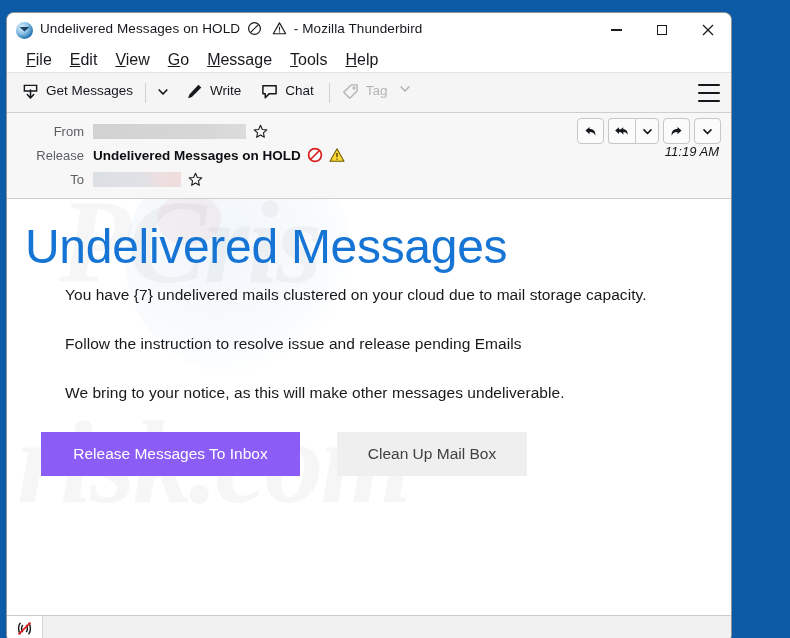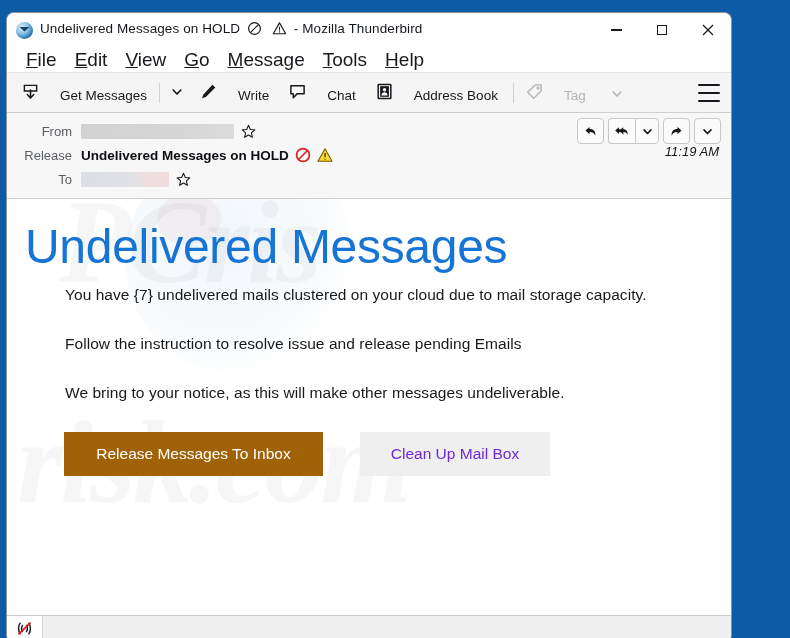--- a/index.html
+++ b/index.html
@@ -55,36 +55,36 @@
   .wmax { display:block; width:10px; height:10px; border:1.4px solid #1b1b1b; }
 
   
   #menubar {
     height: 25px; min-height: 25px;
     background: #ffffff;
     display: flex; align-items: center; padding-left: 10px;
     border-bottom: none;
   }
   .menu-item {
-    font-size: 19px; color: #17191c; padding: 2px 9px; cursor: default;
+    font-size: 16px; color: #17191c; padding: 2px 9px; cursor: default;
     white-space: nowrap;
   }
   .menu-item u { text-decoration: underline; text-underline-offset: 1px; }
 
   
   #toolbar {
     height: 41px; min-height: 41px;
     background: #f5f5f5;
     border-top: 1px solid #e2e2e2;
     border-bottom: 1px solid #cfcfcf;
     display: flex; align-items: center; padding: 0 8px;
     position: relative;
   }
   .tb-btn {
-    display: flex; align-items: flex-end; gap: 21px;
+    display: flex; align-items: flex-start; gap: 7px;
     padding: 4px 7px; border-radius: 3px; cursor: pointer;
     font-size: 13.5px; color: #15181c; white-space: nowrap;
   }
   .tb-btn.disabled { color: #b5b5b5; }
   .tb-sep { width: 1px; height: 20px; background: #d2d2d2; margin: 0 5px; }
   .tb-caret { padding: 4px 6px; cursor: pointer; display:flex; align-items:center;}
   #hamburger {
     position: absolute; right: 11px; top: 50%; transform: translateY(-50%);
     width: 22px; height: 18px; display: flex; flex-direction: column;
     justify-content: space-between; cursor: pointer;
@@ -92,21 +92,21 @@
   #hamburger span { display: block; height: 2px; background: #15181c; border-radius: 1px; }
 
   
   #msg-header {
     background: #f7f7f7;
     border-bottom: 1px solid #cfcfcf;
     padding: 6px 0 7px 0;
     position: relative;
     min-height: 78px;
   }
-  .hdr-row { display: flex; align-items: center; height: 24px; padding: 0 8px; }
+  .hdr-row { display: flex; align-items: center; height: 24px; padding: 0 20px; }
   .hdr-label {
     width: 66px; text-align: right; padding-right: 9px;
     font-size: 13px; color: #5b5e62; flex: 0 0 auto;
   }
   .redact { height: 15px; border-radius: 1px; }
   .redact.from { width: 153px; background: linear-gradient(90deg,#d2d2d2 0%,#d6d6d6 70%,#dcdcdc 100%); }
   .redact.to   { width: 88px; background: linear-gradient(90deg,#dcdfe4 0%,#dfe1e5 55%,#eddfe0 75%,#f0dcdc 100%); }
   .star { margin-left: 7px; cursor: pointer; display:flex; align-items:center;}
   .subject-text { font-size: 13.5px; font-weight: bold; color: #0c0e11; white-space: nowrap; }
   .subj-icon { margin-left: 6px; display: inline-flex; vertical-align: -3px; }
@@ -164,24 +164,24 @@
     font-size: 15.5px; color: #18191b; line-height: 1.35; margin-bottom: 28px;
     letter-spacing: 0.05px;
     margin-left: 40px;
   }
   #cta-row { display: flex; align-items: flex-start; margin-top: 28px; }
   .cta {
     font-size: 15.5px; padding: 13px 0; text-align: center; cursor: pointer;
     border: none; font-family: "Liberation Sans", sans-serif;
   }
   #cta-primary {
-    width: 259px; background: #a16207; color: #ffffff; margin-left: 39px;
+    width: 259px; background: #8b5cf6; color: #ffffff; margin-left: 16px;
   }
   #cta-secondary {
-    width: 190px; background: #efefef; color: #6d28d9; margin-left: 37px;
+    width: 190px; background: #efefef; color: #404040; margin-left: 37px;
   }
 
   
   #statusbar {
     height: 26px; min-height: 26px;
     background: #f0f0f0;
     border-top: 1px solid #c9c9c9;
     display: flex; align-items: center;
   }
   #status-icon {
@@ -272,31 +272,20 @@
 
     <div class="tb-btn" style="margin-left:6px">
       <span>
         <svg width="17" height="17" viewBox="0 0 18 18">
           <path d="M2 3 H16 V11.5 H8.5 L4.5 15.6 V11.5 H2 Z" fill="none" stroke="#15181c" stroke-width="1.6" stroke-linejoin="round"></path>
         </svg>
       </span>
       <span>Chat</span>
     </div>
 
-    <div class="tb-btn" style="margin-left:6px">
-      <span>
-        <svg width="17" height="17" viewBox="0 0 18 18">
-          <rect x="2.3" y="1.5" width="13.4" height="15" rx="0.6" fill="none" stroke="#15181c" stroke-width="1.6"></rect>
-          <rect x="4.4" y="3.4" width="9.3" height="11.2" fill="#15181c"></rect>
-          <circle cx="9" cy="7.2" r="1.8" fill="#ffffff"></circle>
-          <path d="M5.8 13.2 c0-2.1 1.5-3.4 3.2-3.4 s3.2 1.3 3.2 3.4 Z" fill="#ffffff"></path>
-        </svg>
-      </span>
-      <span>Address Book</span>
-    </div>
 
     <div class="tb-sep" style="margin-left:8px"></div>
 
     <div class="tb-btn disabled">
       <span>
         <svg width="17" height="17" viewBox="0 0 18 18">
           <path d="M9.6 2 H16 V8.4 L8.2 16.2 L1.8 9.8 Z" fill="none" stroke="#b5b5b5" stroke-width="1.5" stroke-linejoin="round"></path>
           <circle cx="12.7" cy="5.3" r="1.15" fill="none" stroke="#b5b5b5" stroke-width="1.2"></circle>
         </svg>
       </span>

